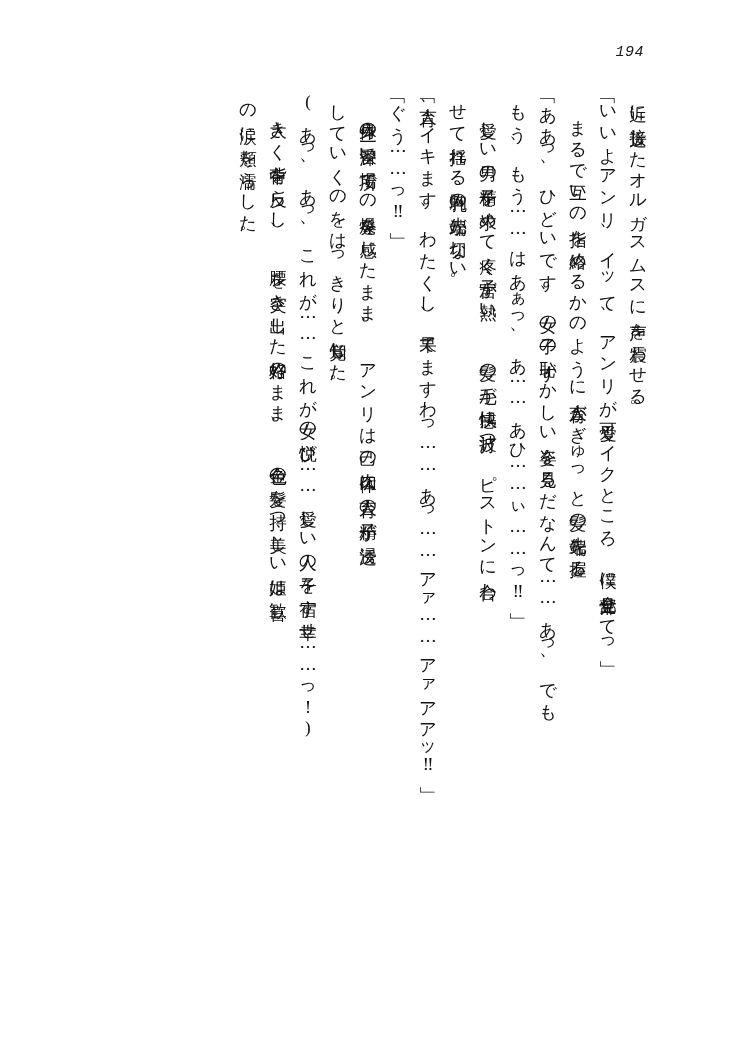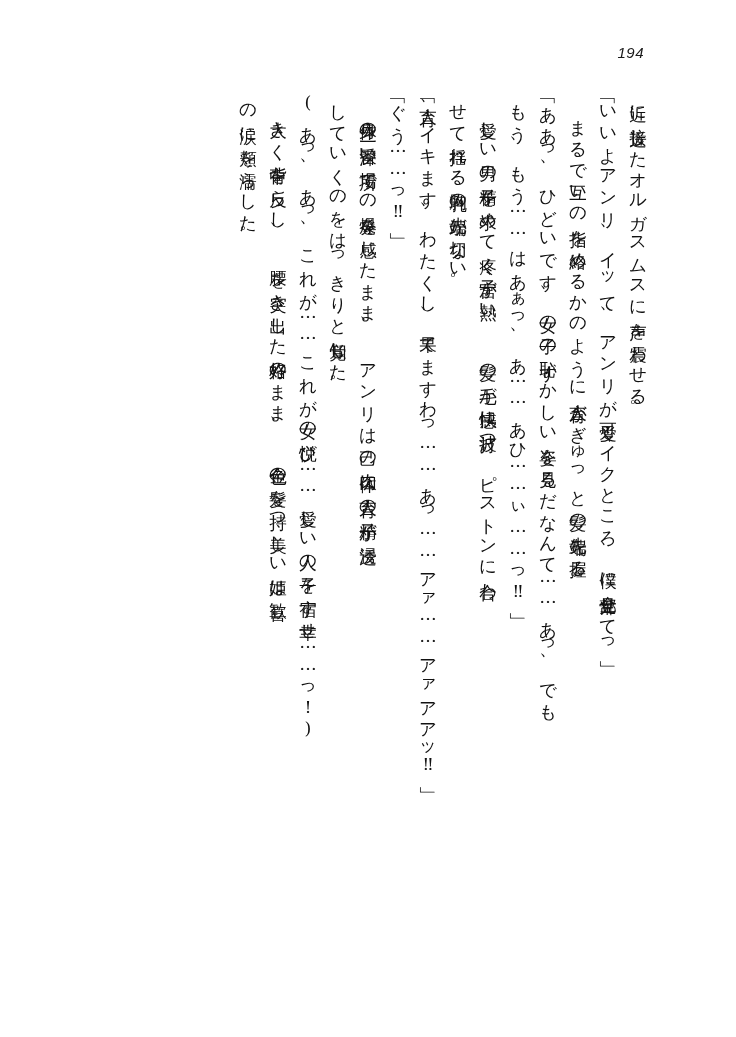--- a/index.html
+++ b/index.html
@@ -22,21 +22,21 @@
     background: #ffffff;
   }
 
   
   #page-number {
     position: absolute;
     top: 44px;
     right: 92px;
     font-size: 15px;
     font-style: italic;
-    font-family: Liberation Sans, sans-serif;
+    font-family: Liberation Mono, monospace;
     color: #1a1a1a;
     letter-spacing: 0.5px;
   }
 
   
   #text-body {
     position: absolute;
     top: 92px;
     left: 176px;
     width: 470px;

